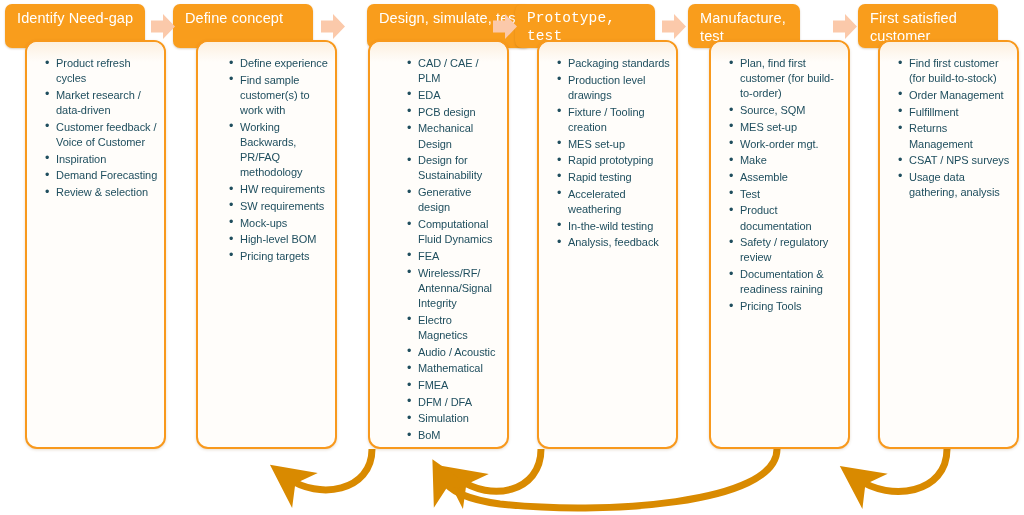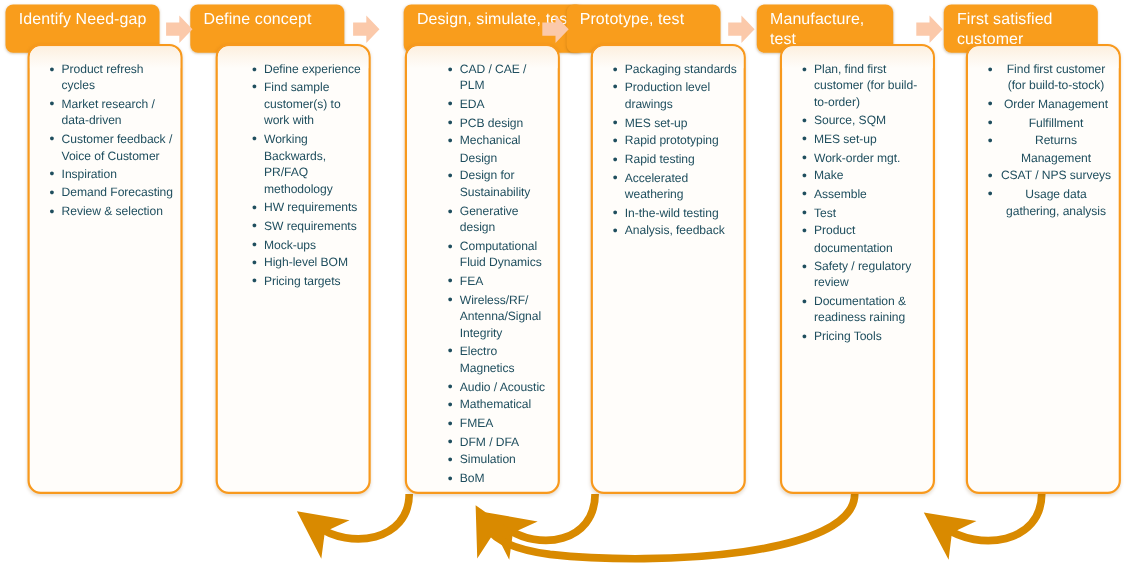--- a/index.html
+++ b/index.html
@@ -208,45 +208,46 @@
     </div>
   </div>
 
   <div class="chevron" style="left:492px;">
     <svg viewBox="0 0 26 27" width="26" height="27">
       <path d="M 1,7.5 L 13,7.5 L 13,1 L 25,13.5 L 13,26 L 13,19.5 L 1,19.5 Z" fill="#FBC9AA"></path>
     </svg>
   </div>
 
   <div class="phase" style="left:0;">
-    <div class="phase-header" style="left:515px; width:140px;">
+    <div class="phase-header" style="left:515px; width:140px;font-family:Liberation Mono, monospace;">
       <span class="phase-header-label">Prototype, test</span>
     </div>
     <div class="phase-body" style="left:537px; width:141px;">
       <ul class="phase-list">
         <li>Packaging standards</li>
         <li>Production level drawings</li>
+        <li>Fixture / Tooling creation</li>
         <li>MES set-up</li>
         <li>Rapid prototyping</li>
         <li>Rapid testing</li>
         <li>Accelerated weathering</li>
         <li>In-the-wild testing</li>
         <li>Analysis, feedback</li>
       </ul>
     </div>
   </div>
 
   <div class="chevron" style="left:661px;">
     <svg viewBox="0 0 26 27" width="26" height="27">
       <path d="M 1,7.5 L 13,7.5 L 13,1 L 25,13.5 L 13,26 L 13,19.5 L 1,19.5 Z" fill="#FBC9AA"></path>
     </svg>
   </div>
 
   <div class="phase" style="left:0;">
-    <div class="phase-header" style="left:688px; width:124px;">
+    <div class="phase-header" style="left:688px; width:112px;">
       <span class="phase-header-label">Manufacture, test</span>
     </div>
     <div class="phase-body" style="left:709px; width:141px;">
       <ul class="phase-list">
         <li>Plan, find first customer (for build-to-order)</li>
         <li>Source, SQM</li>
         <li>MES set-up</li>
         <li>Work-order mgt.</li>
         <li>Make</li>
         <li>Assemble</li>
@@ -262,21 +263,21 @@
   <div class="chevron" style="left:832px;">
     <svg viewBox="0 0 26 27" width="26" height="27">
       <path d="M 1,7.5 L 13,7.5 L 13,1 L 25,13.5 L 13,26 L 13,19.5 L 1,19.5 Z" fill="#FBC9AA"></path>
     </svg>
   </div>
 
   <div class="phase" style="left:0;">
     <div class="phase-header" style="left:858px; width:140px;">
       <span class="phase-header-label">First satisfied customer</span>
     </div>
-    <div class="phase-body" style="left:878px; width:141px;text-align:center;">
+    <div class="phase-body" style="left:878px; width:141px;">
       <ul class="phase-list">
         <li>Find first customer (for build-to-stock)</li>
         <li>Order Management</li>
         <li>Fulfillment</li>
         <li>Returns Management</li>
         <li>CSAT / NPS surveys</li>
         <li>Usage data gathering, analysis</li>
       </ul>
     </div>
   </div>

